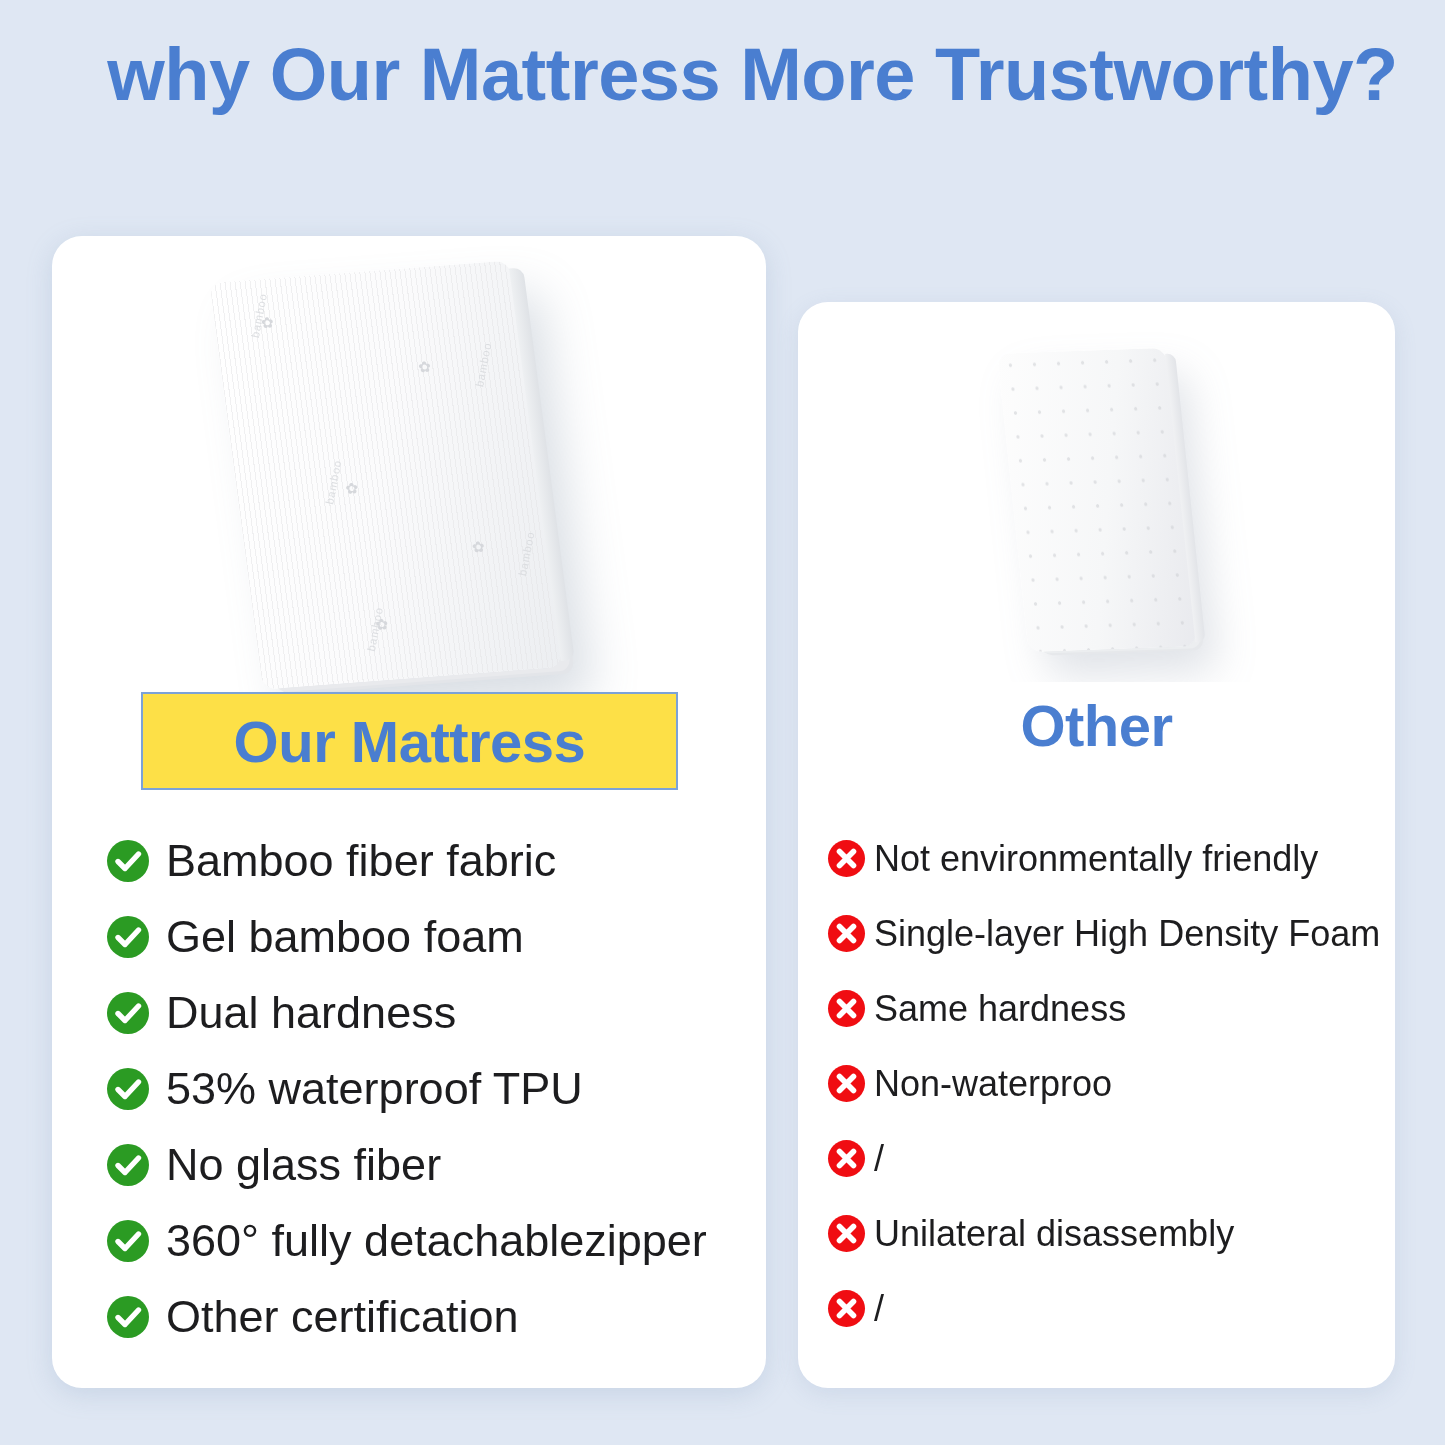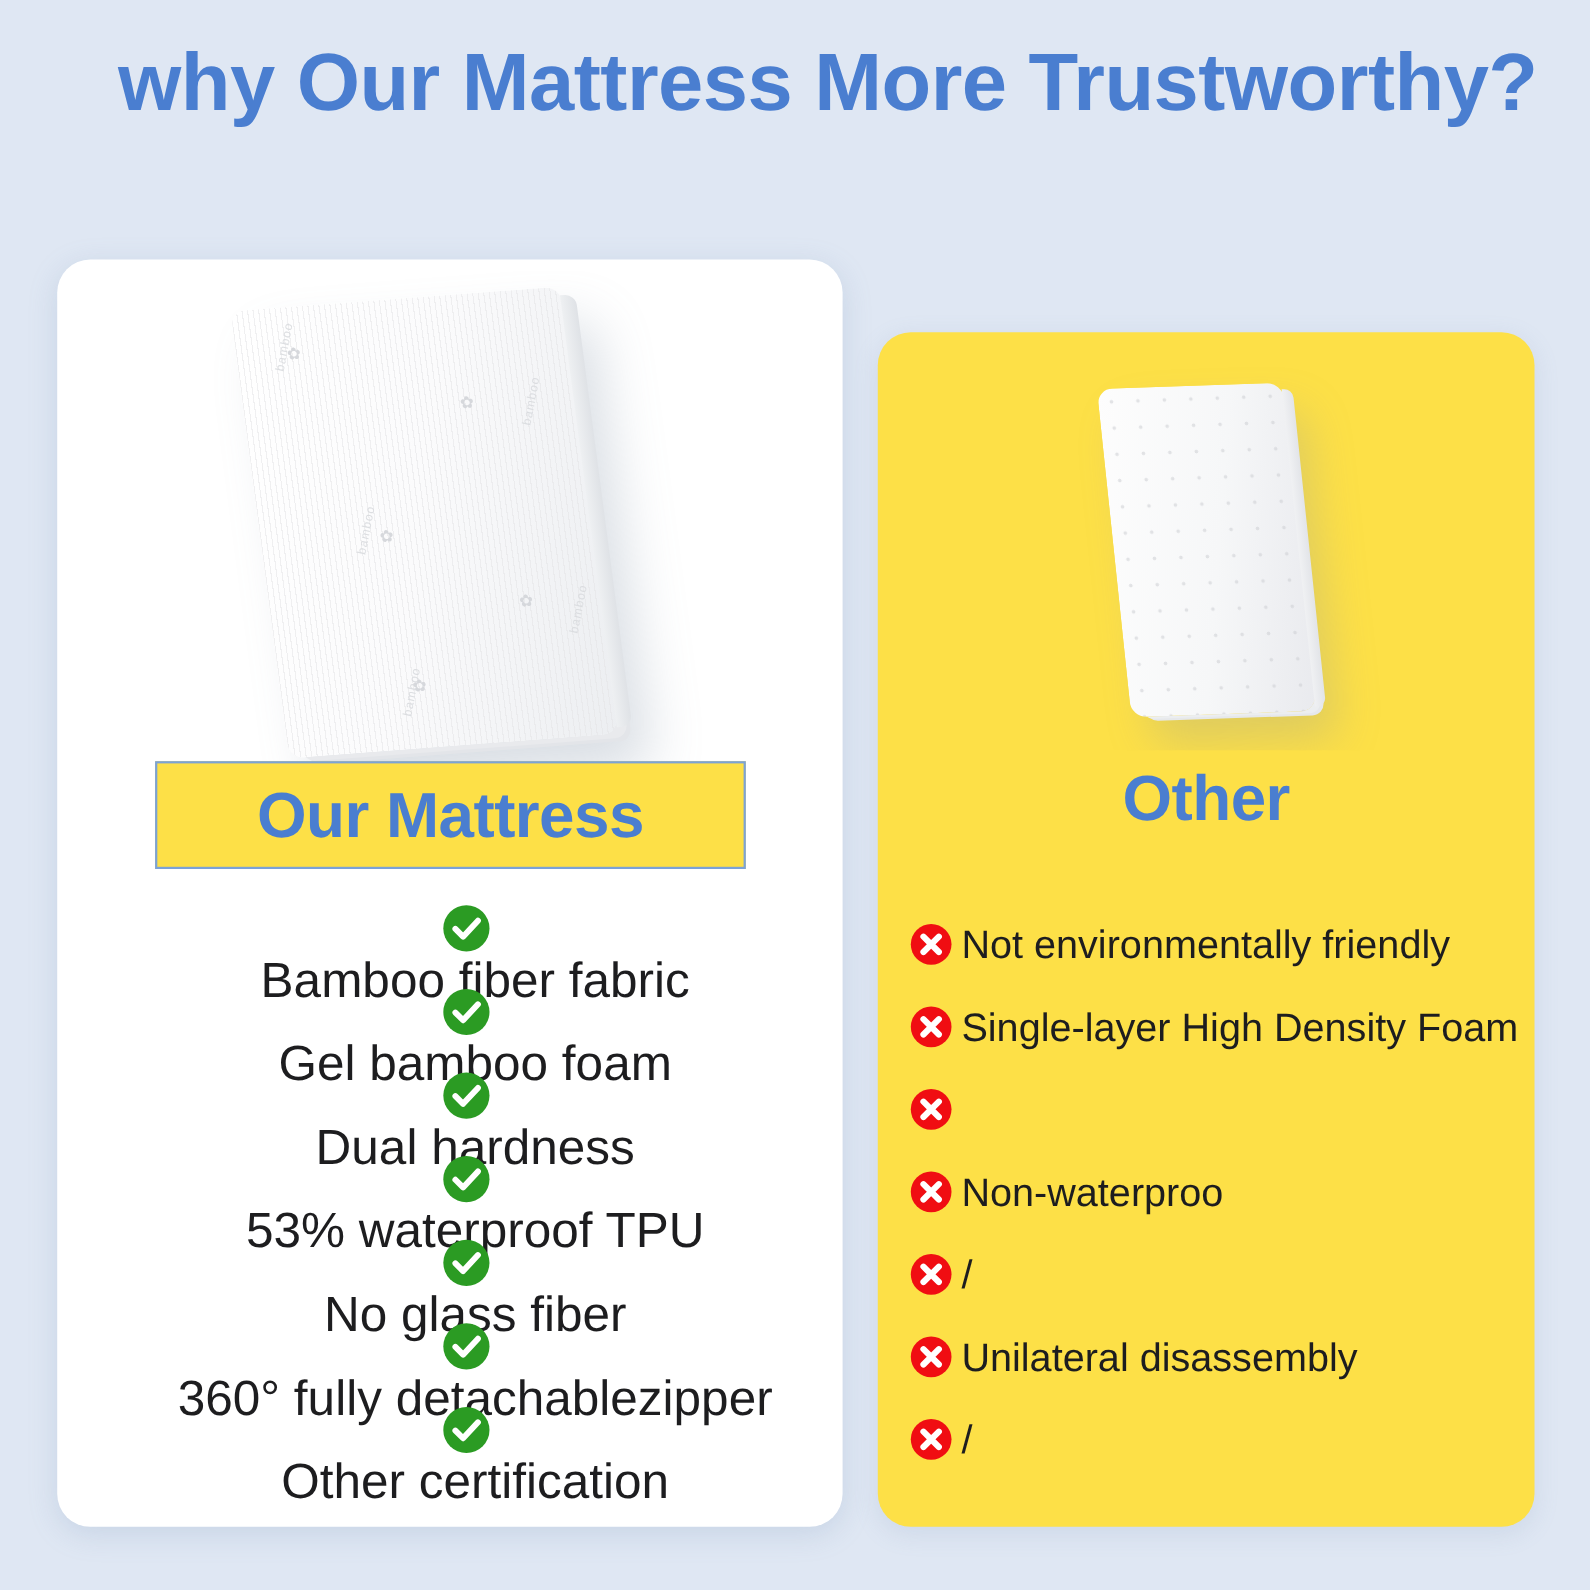--- a/index.html
+++ b/index.html
@@ -45,21 +45,21 @@
     background: #ffffff;
     z-index: 3;
     box-shadow: 0 6px 26px rgba(120, 145, 180, 0.22);
   }
 
   .card-other {
     left: 798px;
     top: 302px;
     width: 597px;
     height: 1086px;
-    background: #fde047;
+    background: #ffffff;
     z-index: 2;
     box-shadow: 0 6px 22px rgba(120, 145, 180, 0.16);
   }
 
   
   .product-stage {
     position: absolute;
     overflow: hidden;
   }
 
@@ -203,21 +203,21 @@
     left: 30px;
     top: 519px;
     width: 565px;
   }
 
   .list-item {
     display: flex;
     align-items: center;
   }
 
-  .list-ours .list-item { height: 76px; flex-direction: column; }
+  .list-ours .list-item { height: 76px; }
   .list-other .list-item { height: 75px; }
 
   .icon-check,
   .icon-cross {
     flex: 0 0 auto;
     border-radius: 50%;
     position: relative;
     display: block;
   }
 
@@ -365,20 +365,21 @@
           </svg>
       </span>
       <span class="item-label">Single-layer High Density Foam</span>
     </div>
     <div class="list-item">
       <span class="icon-cross">
         <svg viewBox="0 0 37 37">
             <path d="M11.5 11.5 L25.5 25.5 M25.5 11.5 L11.5 25.5" fill="none" stroke="#ffffff" stroke-width="5.6" stroke-linecap="round"></path>
           </svg>
       </span>
+      <span class="item-label">Same hardness</span>
     </div>
     <div class="list-item">
       <span class="icon-cross">
         <svg viewBox="0 0 37 37">
             <path d="M11.5 11.5 L25.5 25.5 M25.5 11.5 L11.5 25.5" fill="none" stroke="#ffffff" stroke-width="5.6" stroke-linecap="round"></path>
           </svg>
       </span>
       <span class="item-label">Non-waterproo</span>
     </div>
     <div class="list-item">

